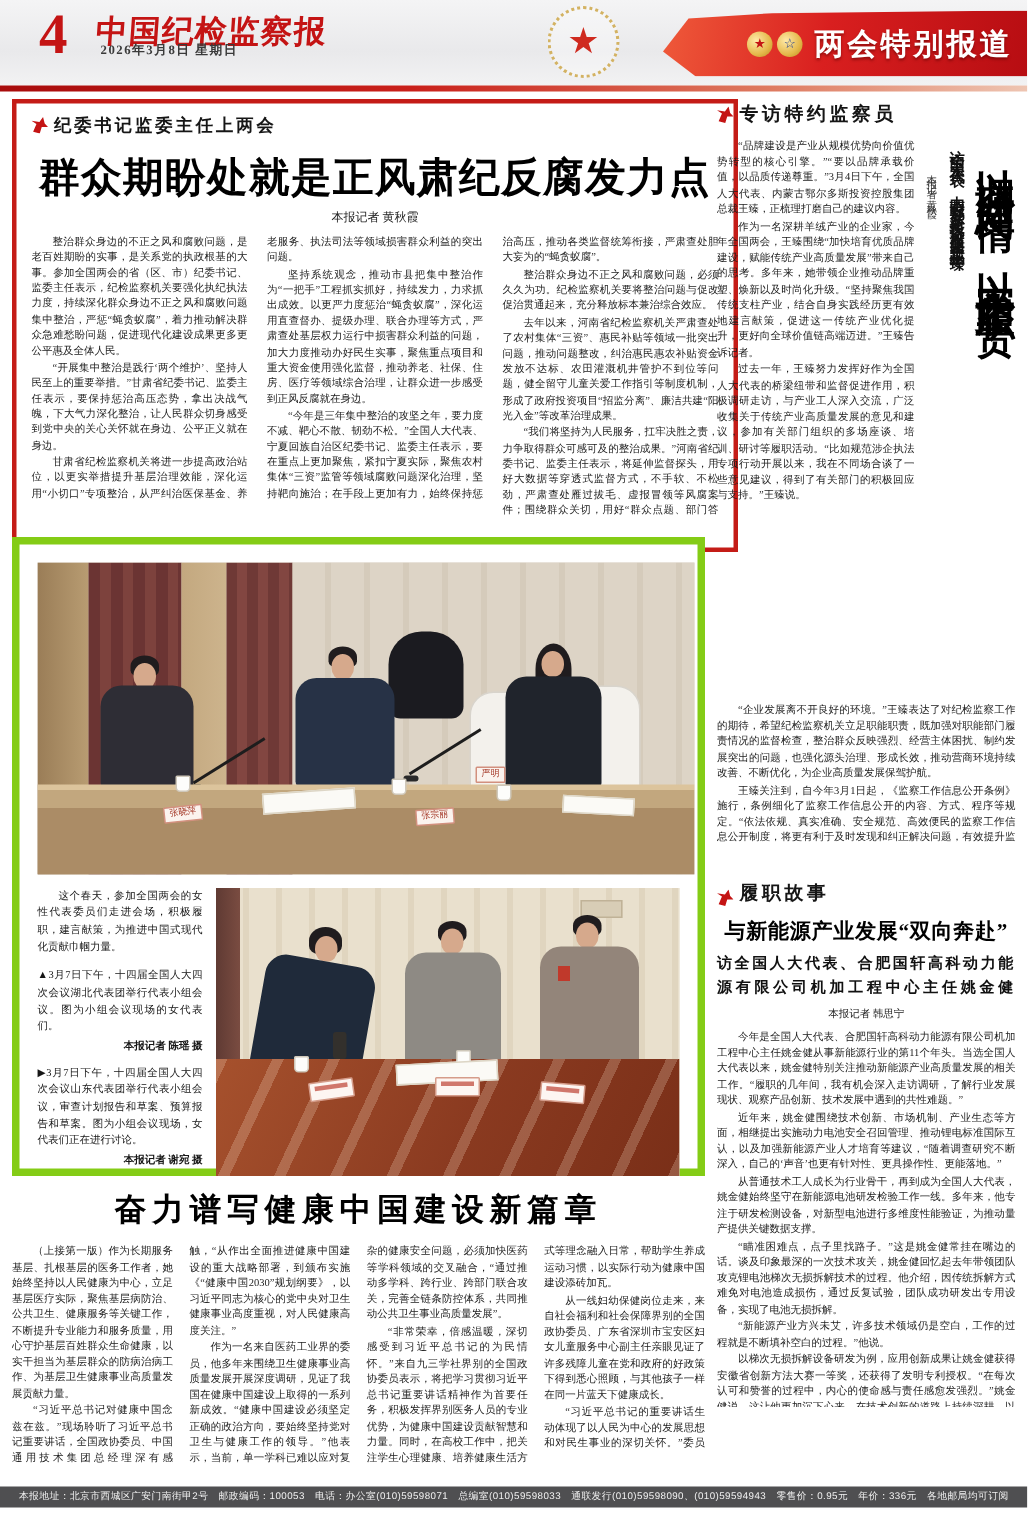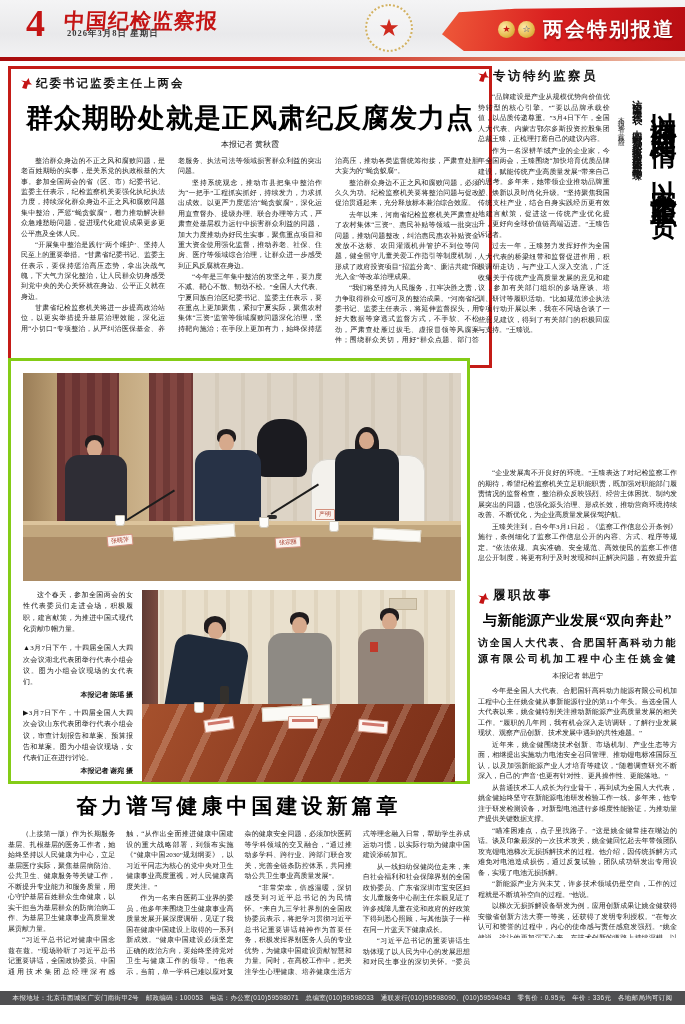--- a/index.html
+++ b/index.html
@@ -51,21 +51,21 @@
   .vhl{writing-mode:vertical-rl;font-size:26px;font-weight:900;color:#000;letter-spacing:6px;height:100%;
        margin-left:4px;line-height:1.05;}
   .ivtail{font-size:7px;line-height:1.5;color:#1c1c1c;height:93px;overflow:hidden;margin-top:4px;}
   .sec2{margin-top:26px;align-items:flex-end;}
   .storyhl{margin-top:8px;text-align:center;font-size:14px;font-weight:900;letter-spacing:0.5px;color:#000;}
   .storysub{margin-top:5px;font-size:10px;font-weight:900;color:#111;line-height:1.6;text-align:justify;
             text-align-last:justify;letter-spacing:1.5px;}
   .storyby{text-align:center;font-size:7px;color:#222;margin:4px 0 5px;}
   .storybody{font-size:7px;line-height:1.5;color:#1c1c1c;height:252px;overflow:hidden;}
   
-  .photobox{position:absolute;left:8px;top:358px;width:462px;height:426px;border:3px solid #84cc16;
+  .photobox{position:absolute;left:8px;top:358px;width:462px;height:426px;border:5px solid #84cc16;
             background:#fff;padding:12px;box-sizing:border-box;}
   .photo{position:relative;overflow:hidden;background:#d9d0c2;}
   .photo1{width:438px;height:208px;margin-bottom:9px;}
   .p1pillarL{position:absolute;left:0;top:0;width:34px;height:100%;background:linear-gradient(90deg,#9a7d57,#b89c72);}
   .p1curtA{position:absolute;left:34px;top:0;width:62px;height:100%;
            background:repeating-linear-gradient(90deg,#6b3433 0 8px,#7d423d 8px 15px);}
   .p1pillarM{position:absolute;left:96px;top:0;width:30px;height:100%;background:linear-gradient(90deg,#c3a87f,#cdb48d);}
   .p1curtB{position:absolute;left:126px;top:0;width:44px;height:100%;
            background:repeating-linear-gradient(90deg,#6f3936 0 7px,#824641 7px 14px);}
   .p1wall{position:absolute;left:170px;top:0;right:0;height:100%;

